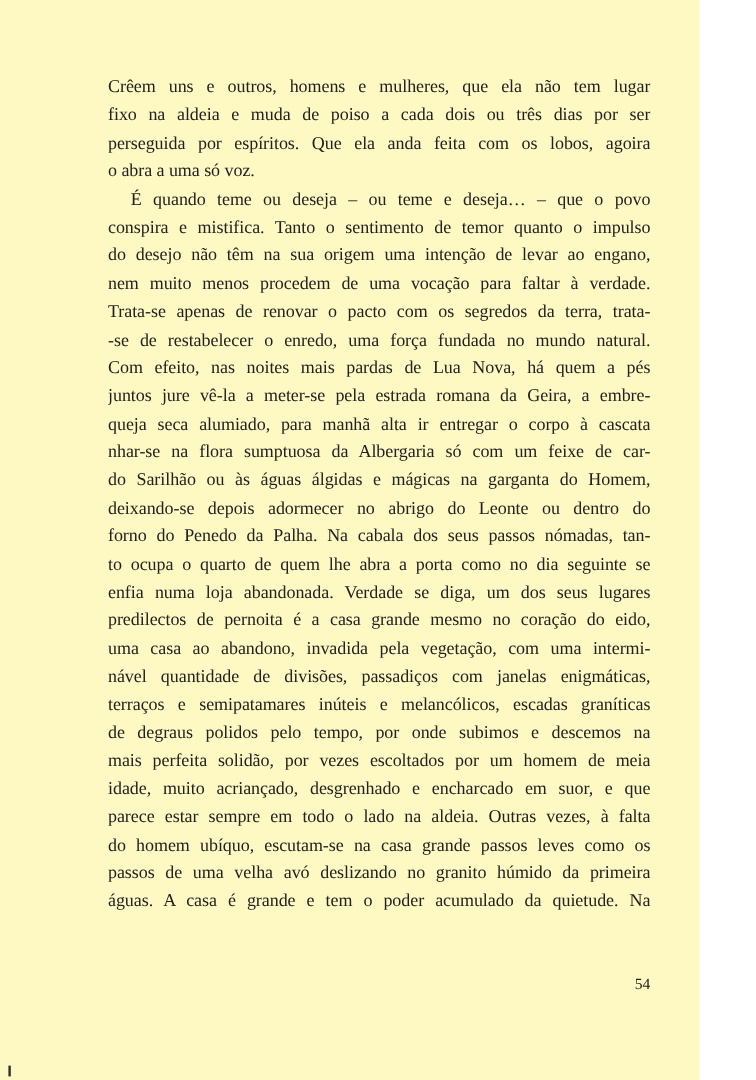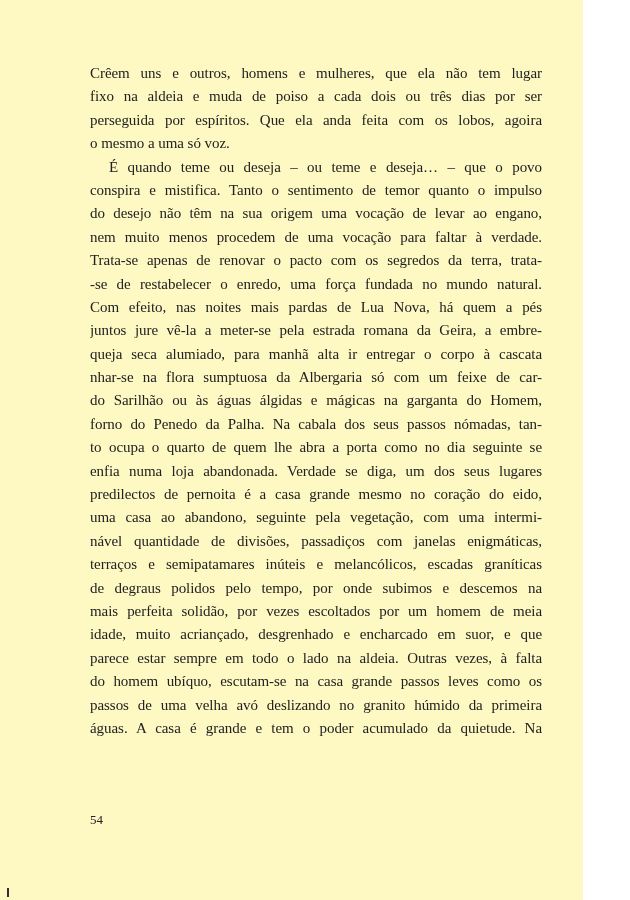--- a/index.html
+++ b/index.html
@@ -38,21 +38,21 @@
   .line.last-left {
     text-align-last: left;
     -moz-text-align-last: left;
   }
   .line.first-indent { text-indent: 19px; }
   .page-number {
     position: absolute;
     left: 90px;
     width: 452px;
     top: 812px;
-    text-align: left;
+    text-align: right;
     color: #212121;
     font-size: 13px;
     line-height: 16px;
   }
   .crop-mark {
     position: absolute;
     width: 2px;
     height: 9px;
     background: #2f2f2f;
   }
@@ -61,39 +61,40 @@
 </style>
 </head>
 <body>
 
 <div class="page">
   <div class="text-block" id="text-block">
       <div class="paragraph">
         <div class="line">Crêem uns e outros, homens e mulheres, que ela não tem lugar</div>
         <div class="line">fixo na aldeia e muda de poiso a cada dois ou três dias por ser</div>
         <div class="line">perseguida por espíritos. Que ela anda feita com os lobos, agoira</div>
-        <div class="line last-left">o mesmo a uma só voz.</div>
+        <div class="line last-left">o abra a uma só voz.</div>
       </div>
       <div class="paragraph">
         <div class="line first-indent">É quando teme ou deseja – ou teme e deseja… – que o povo</div>
         <div class="line">conspira e mistifica. Tanto o sentimento de temor quanto o impulso</div>
-        <div class="line">do desejo não têm na sua origem uma vocação de levar ao engano,</div>
+        <div class="line">do desejo não têm na sua origem uma intenção de levar ao engano,</div>
         <div class="line">nem muito menos procedem de uma vocação para faltar à verdade.</div>
         <div class="line">Trata-se apenas de renovar o pacto com os segredos da terra, trata-</div>
         <div class="line">-se de restabelecer o enredo, uma força fundada no mundo natural.</div>
         <div class="line">Com efeito, nas noites mais pardas de Lua Nova, há quem a pés</div>
         <div class="line">juntos jure vê-la a meter-se pela estrada romana da Geira, a embre-</div>
         <div class="line">queja seca alumiado, para manhã alta ir entregar o corpo à cascata</div>
         <div class="line">nhar-se na flora sumptuosa da Albergaria só com um feixe de car-</div>
         <div class="line">do Sarilhão ou às águas álgidas e mágicas na garganta do Homem,</div>
+        <div class="line">deixando-se depois adormecer no abrigo do Leonte ou dentro do</div>
         <div class="line">forno do Penedo da Palha. Na cabala dos seus passos nómadas, tan-</div>
         <div class="line">to ocupa o quarto de quem lhe abra a porta como no dia seguinte se</div>
         <div class="line">enfia numa loja abandonada. Verdade se diga, um dos seus lugares</div>
         <div class="line">predilectos de pernoita é a casa grande mesmo no coração do eido,</div>
-        <div class="line">uma casa ao abandono, seguinte pela vegetação, com uma intermi-</div>
+        <div class="line">uma casa ao abandono, invadida pela vegetação, com uma intermi-</div>
         <div class="line">nável quantidade de divisões, passadiços com janelas enigmáticas,</div>
         <div class="line">terraços e semipatamares inúteis e melancólicos, escadas graníticas</div>
         <div class="line">de degraus polidos pelo tempo, por onde subimos e descemos na</div>
         <div class="line">mais perfeita solidão, por vezes escoltados por um homem de meia</div>
         <div class="line">idade, muito acriançado, desgrenhado e encharcado em suor, e que</div>
         <div class="line">parece estar sempre em todo o lado na aldeia. Outras vezes, à falta</div>
         <div class="line">do homem ubíquo, escutam-se na casa grande passos leves como os</div>
         <div class="line">passos de uma velha avó deslizando no granito húmido da primeira</div>
         <div class="line">águas. A casa é grande e tem o poder acumulado da quietude. Na</div>
       </div>

